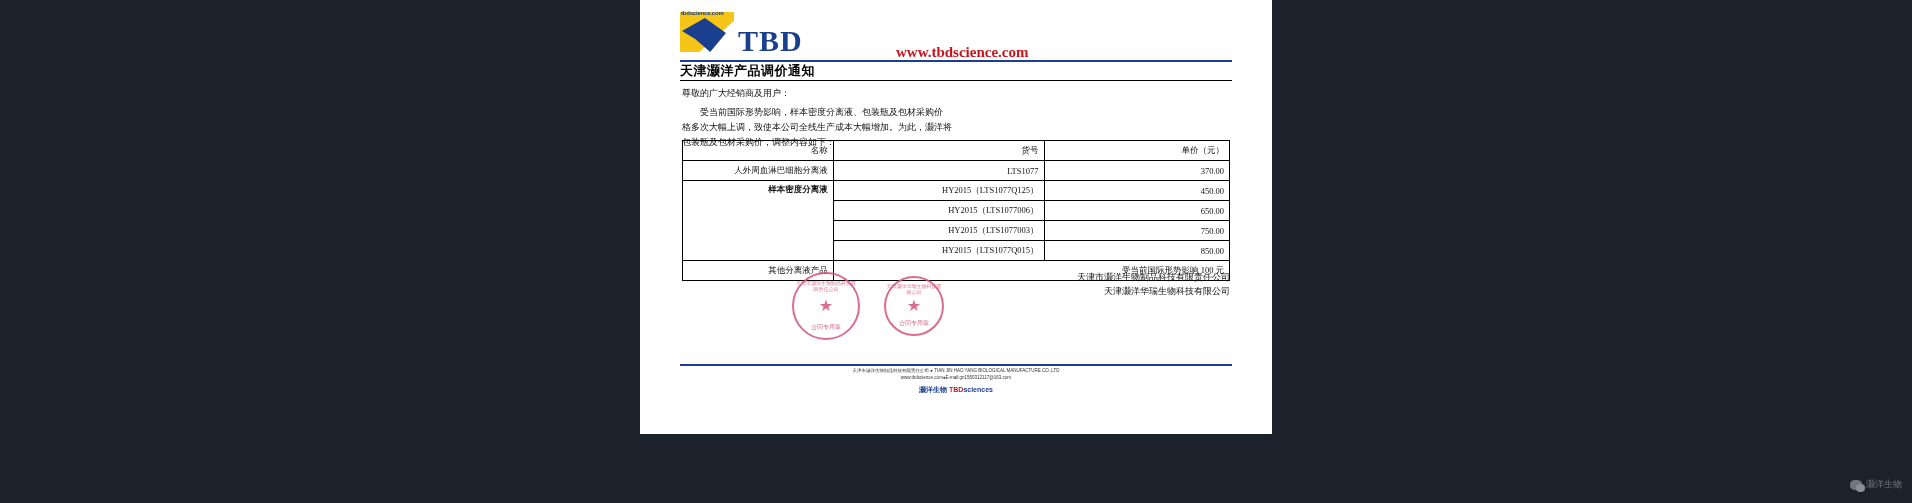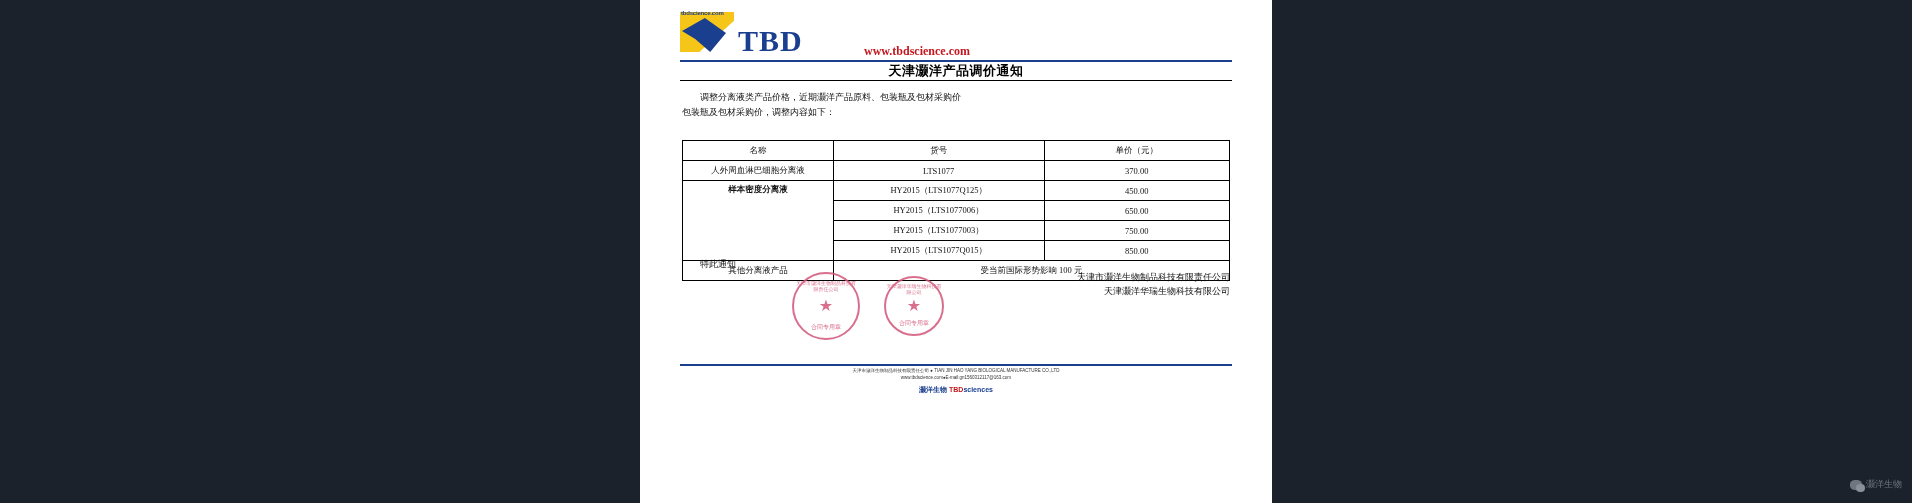--- a/index.html
+++ b/index.html
@@ -16,21 +16,21 @@
     width: 1912px;
     height: 503px;
     background: #1b222c;
   }
   
   #page {
     position: absolute;
     left: 640px;
     top: 0;
     width: 632px;
-    height: 503px;
+    height: 434px;
     background: #ffffff;
     overflow: hidden;
   }
   
   .letterhead {
     position: absolute;
     left: 40px;
     top: 10px;
     width: 552px;
     height: 52px;
@@ -69,42 +69,41 @@
     left: 58px;
     top: 14px;
     font-family: "Liberation Serif", serif;
     font-size: 30px;
     font-weight: bold;
     color: #1b3f8f;
     letter-spacing: 1px;
   }
   .logo-url {
     position: absolute;
-    left: 184px;
+    left: 216px;
     top: 34px;
-    font-size: 12px;
+    font-size: 15px;
     font-weight: bold;
     color: #c4161c;
     font-family: "Liberation Serif", serif;
   }
   .hr-main {
     position: absolute;
     left: 40px;
     top: 60px;
     width: 552px;
     height: 0;
     border-top: 2px solid #1b3f8f;
   }
   
   .doc-title {
     position: absolute;
     left: 40px;
     top: 62px;
     width: 552px;
-    text-align: center;
     font-family: "Liberation Serif", serif;
     font-size: 13px;
     font-weight: bold;
     color: #000;
     letter-spacing: 0.5px;
   }
   .hr-title {
     position: absolute;
     left: 40px;
     top: 80px;
@@ -134,21 +133,21 @@
     top: 140px;
     width: 548px;
     border-collapse: collapse;
     font-family: "Liberation Serif", serif;
     font-size: 8.5px;
     color: #111;
   }
   .price-table td, .price-table th {
     border: 1px solid #000;
     padding: 3px 5px;
-    text-align: center;
+    text-align: right;
     font-weight: normal;
     height: 13px;
     vertical-align: middle;
   }
   .col-name { width: 150px; }
   .col-code { width: 210px; margin-left: 6px; }
   .col-price { width: 186px; }
   
   .closing {
     position: absolute;
@@ -286,22 +285,24 @@
       </div>
       <div class="logo-text">TBD</div>
       <div class="logo-url">www.tbdscience.com</div>
     </div>
     <div class="hr-main"></div>
 
     <div class="doc-title">天津灏洋产品调价通知</div>
     <div class="hr-title"></div>
 
     <div class="body-block">
+      <div class="p-salutation">尊敬的广大经销商及用户：</div>
       <div class="p-gap"></div>
-      <div class="p-indent">调整分离液类产品价格，近期灏洋产品原料、包装瓶及包材采购价</div>
+      <div class="p-indent">受当前国际形势影响，样本密度分离液、包装瓶及包材采购价</div>
+      <div class="p-block">格多次大幅上调，致使本公司全线生产成本大幅增加。为此，灏洋将</div>
       <div class="p-block">包装瓶及包材采购价，调整内容如下：</div>
     </div>
 
     <table class="price-table">
       <tbody>
         <tr>
           <th class="col-name">名称</th>
           <th class="col-code">货号</th>
           <th class="col-price">单价（元）</th>
         </tr>
@@ -327,21 +328,20 @@
           <td>HY2015（LTS1077Q015）</td>
           <td>850.00</td>
         </tr>
         <tr>
           <td>其他分离液产品</td>
           <td colspan="2">受当前国际形势影响 100 元</td>
         </tr>
       </tbody>
     </table>
 
-    <div class="closing">特此通知</div>
     <div class="sign-block">
       <div>天津市灏洋生物制品科技有限责任公司</div>
       <div>天津灏洋华瑞生物科技有限公司</div>
     </div>
 
     <div class="stamp" id="stamp-1">
       <div class="star">★</div>
       <div class="ring-text" style="text-align:center;padding-top:6px;font-size:5px;line-height:6px;">天津市灏洋生物制品科技有限责任公司</div>
       <div class="bottom-text">合同专用章</div>
     </div>

